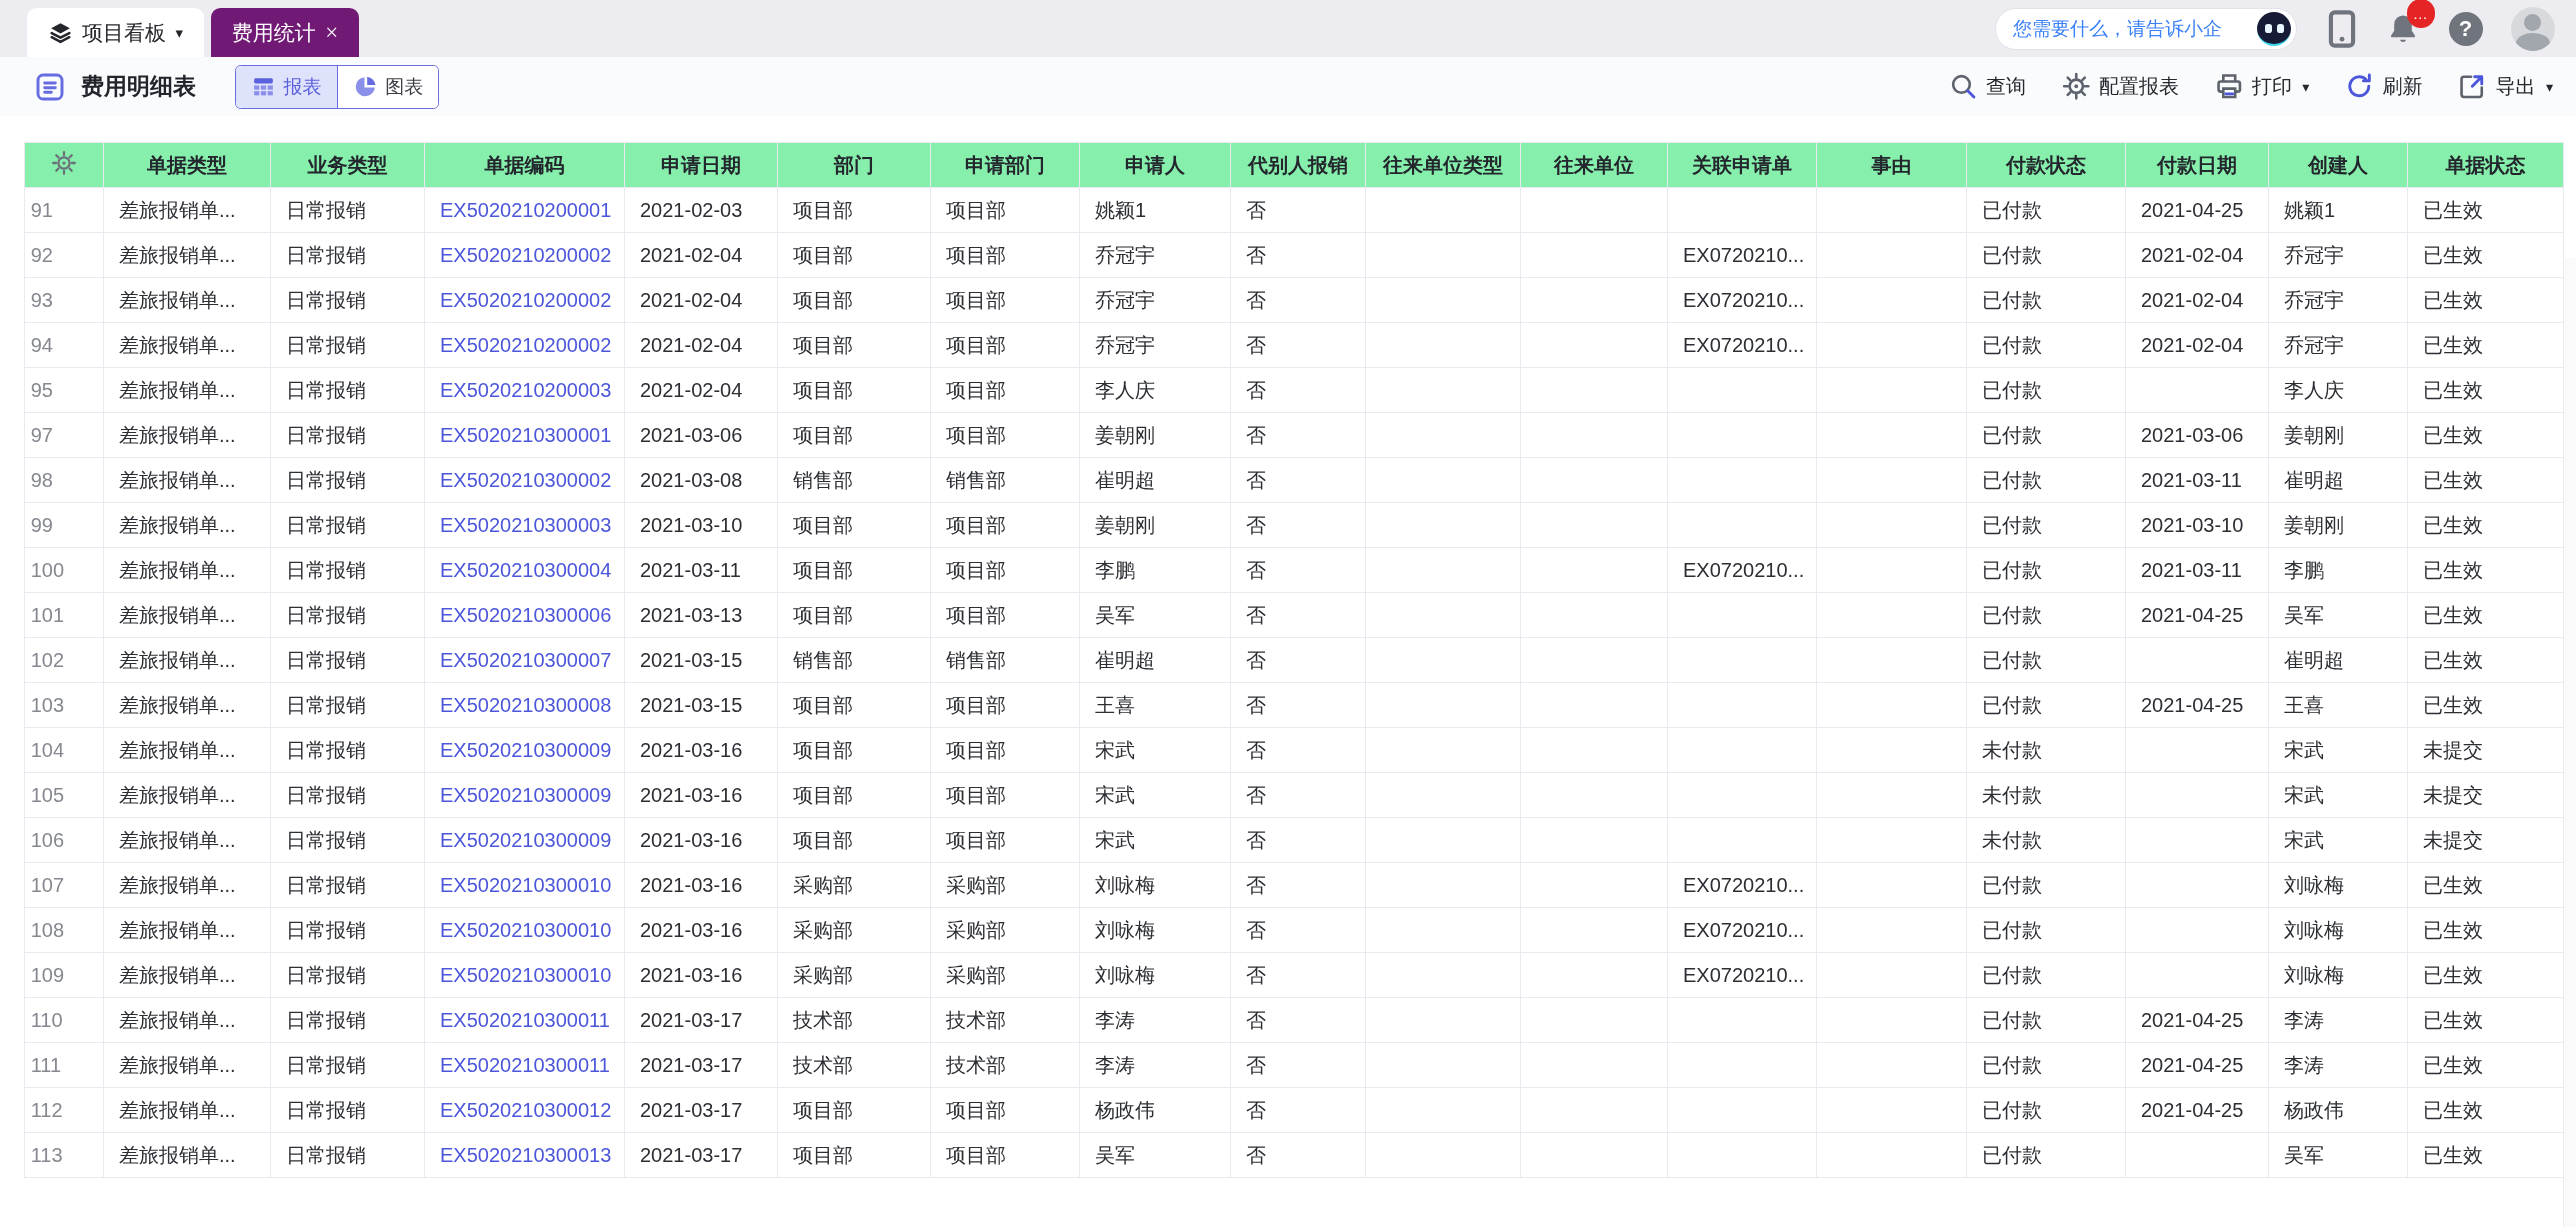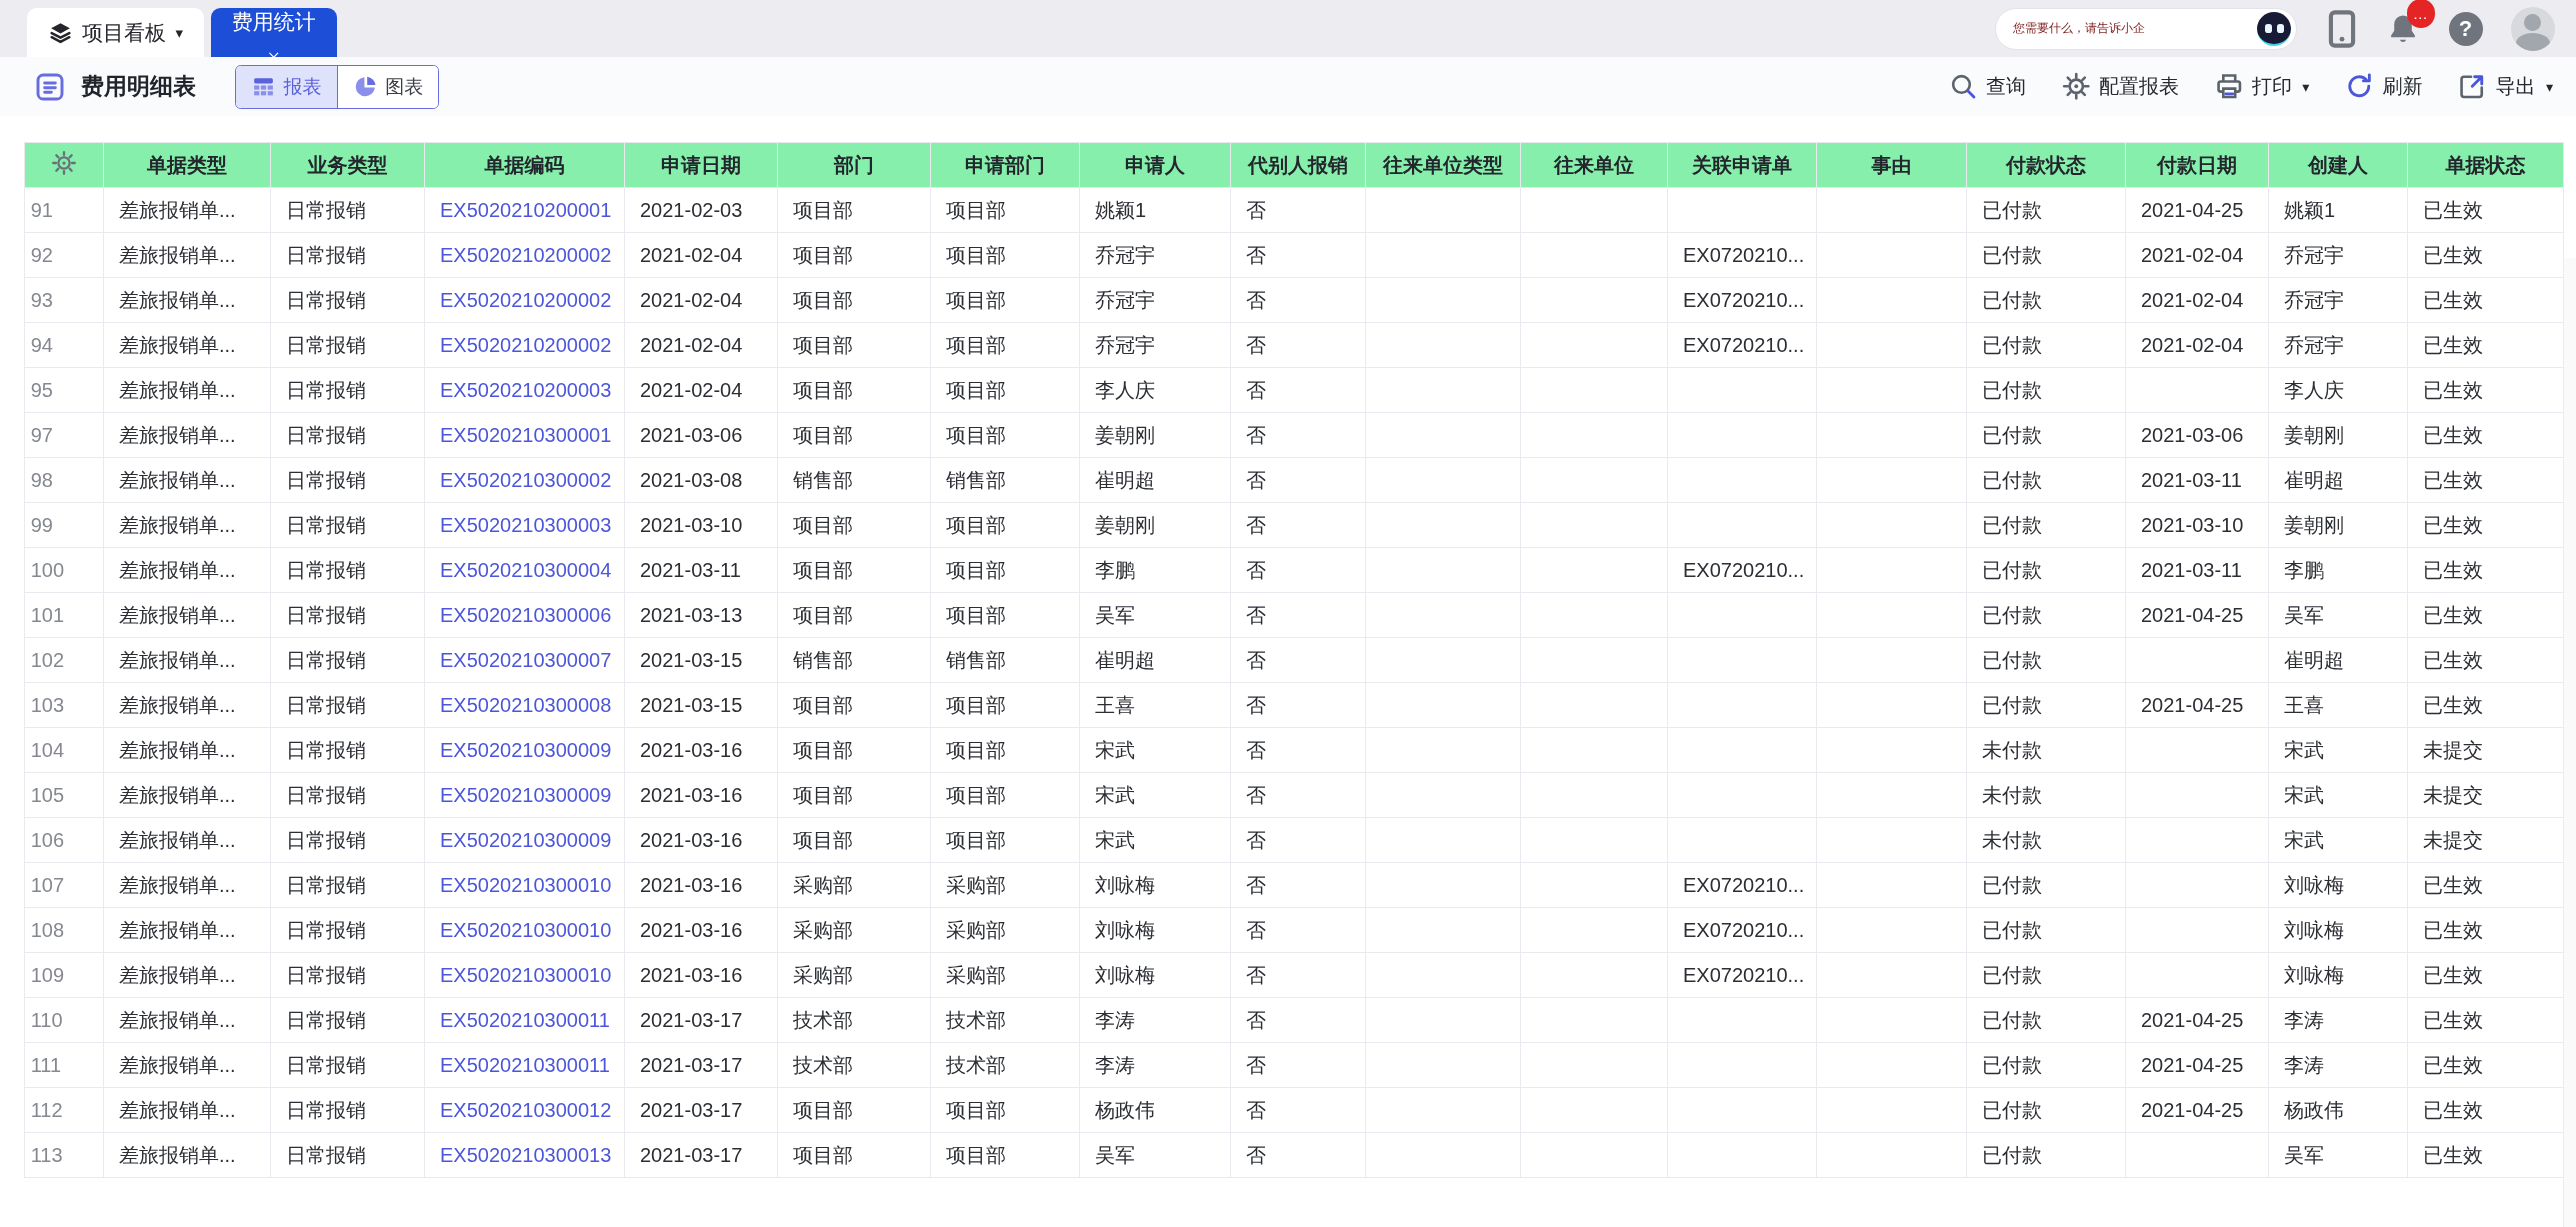--- a/index.html
+++ b/index.html
@@ -12,28 +12,28 @@
   .topbar {
     height: 57px; background: #ececf1;
     display: flex; justify-content: space-between; align-items: flex-end;
   }
   .tabs { display: flex; align-items: flex-end; gap: 6.6px; padding-left: 26.6px; height: 57px; }
   .tab {
     height: 49px; display: flex; align-items: center; gap: 9.5px;
     padding: 0 21px; border-radius: 9.5px 9.5px 0 0; font-size: 21px; cursor: default; font-family: Liberation Serif, serif;
   }
   .tab-home { background: #ffffff; color: #24262b; font-weight: 500; }
-  .tab-active { background: #1d4ed8; color: #ffffff; font-weight: 500; flex-direction: column; }
+  .tab-active { background: #701a75; color: #ffffff; font-weight: 500; }
   .tab .caret { font-size: 15px; color: #24262b; }
   .tab-close { font-size: 23px; color: #ffffff; line-height: 1; font-weight: 400; }
   .topbar-right { display: flex; align-items: center; gap: 28.5px; padding-right: 21px; height: 57px; }
   .assistant-pill {
     width: 302px; height: 42px; border-radius: 21px; background: #ffffff;
     border: 0.9px solid #e2e3e8; display: flex; align-items: center; justify-content: space-between;
-    padding: 0 4.7px 0 17px; color: #7f1d1d; font-size: 12px;
+    padding: 0 4.7px 0 17px; color: #3b82f6; font-size: 19px;
   }
   .robot {
     width: 34px; height: 34px; border-radius: 50%; background: #171b36;
     position: relative; border-bottom: 2.8px solid #3fd2e8; flex: 0 0 auto;
   }
   .robot:before, .robot:after {
     content: ""; position: absolute; top: 12.3px; width: 6.6px; height: 9.5px;
     border-radius: 2.8px; background: #e8f6ff;
   }
   .robot:before { left: 7.6px; } .robot:after { right: 7.6px; }

